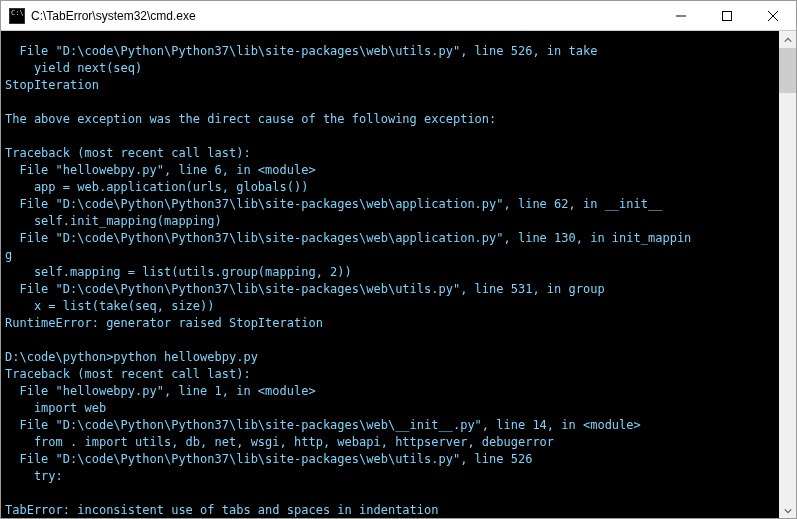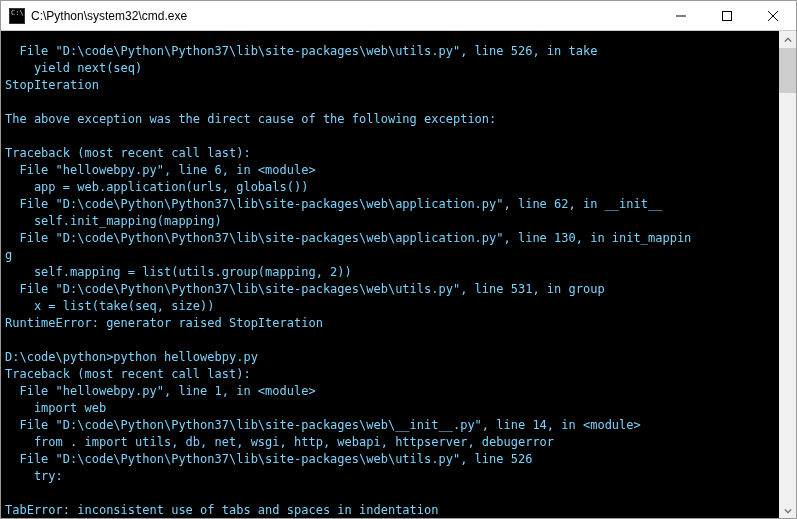--- a/index.html
+++ b/index.html
@@ -100,21 +100,21 @@
       width: 17px;
       background: #cdcdcd;
       left: 0;
     }
   </style>
 </head>
 <body>
 
 <div class="titlebar">
   <div class="titlebar-icon"></div>
-  <div class="titlebar-title">C:\Python\system32\cmd.exe</div>
+  <div class="titlebar-title">C:\TabError\system32\cmd.exe</div>
   <div class="titlebar-buttons">
     <div class="titlebar-btn">
       <svg viewBox="0 0 10 10">
           <line x1="0" y1="5" x2="10" y2="5" stroke="currentColor" stroke-width="1"></line>
         </svg>
     </div>
     <div class="titlebar-btn">
       <svg viewBox="0 0 10 10">
           <rect x="0.5" y="0.5" width="9" height="9" fill="none" stroke="currentColor" stroke-width="1"></rect>
         </svg>

